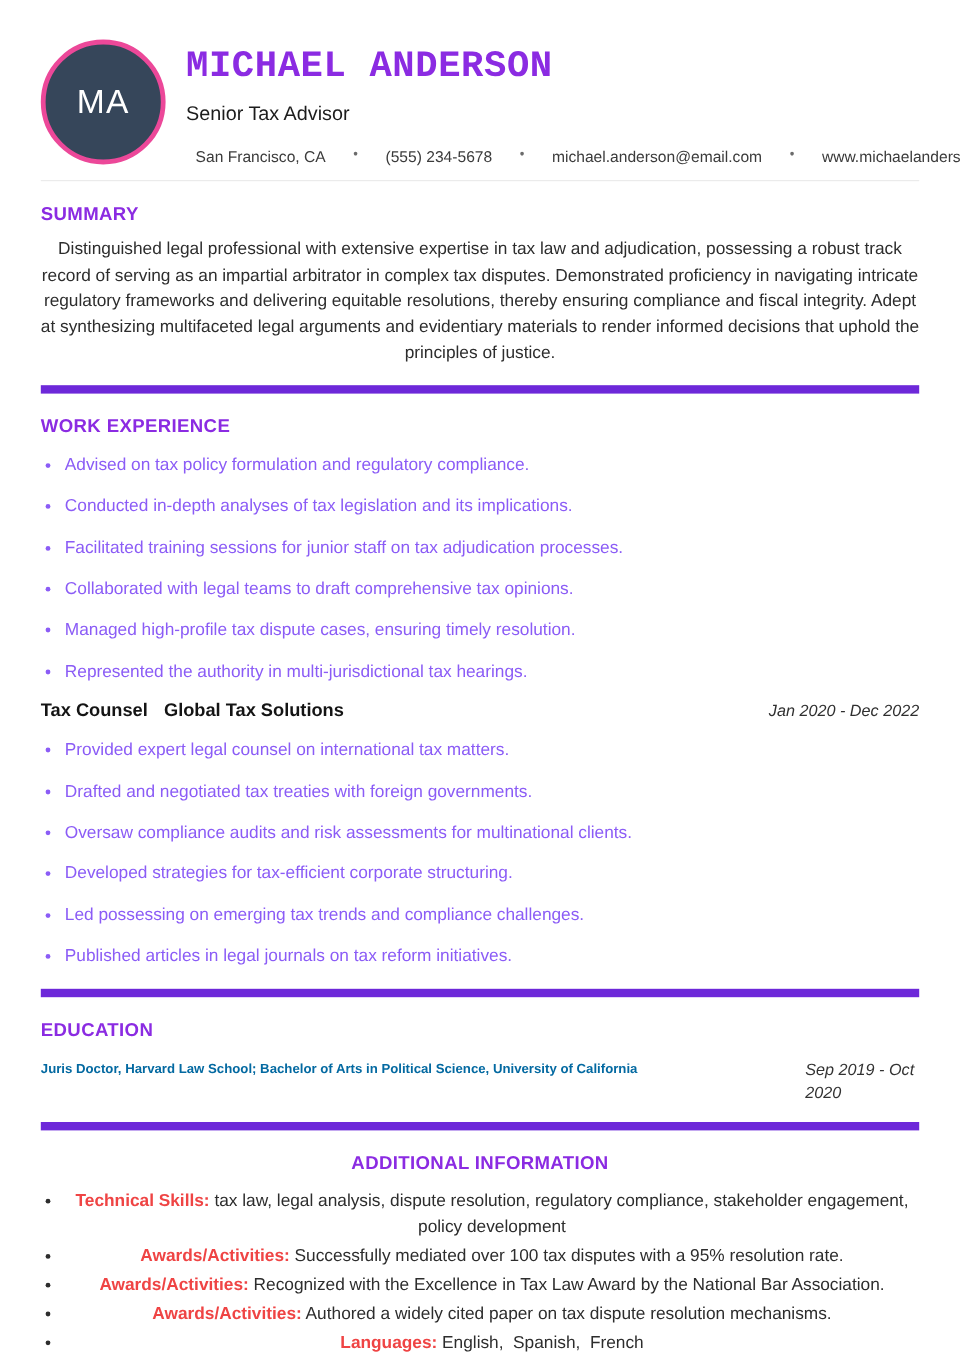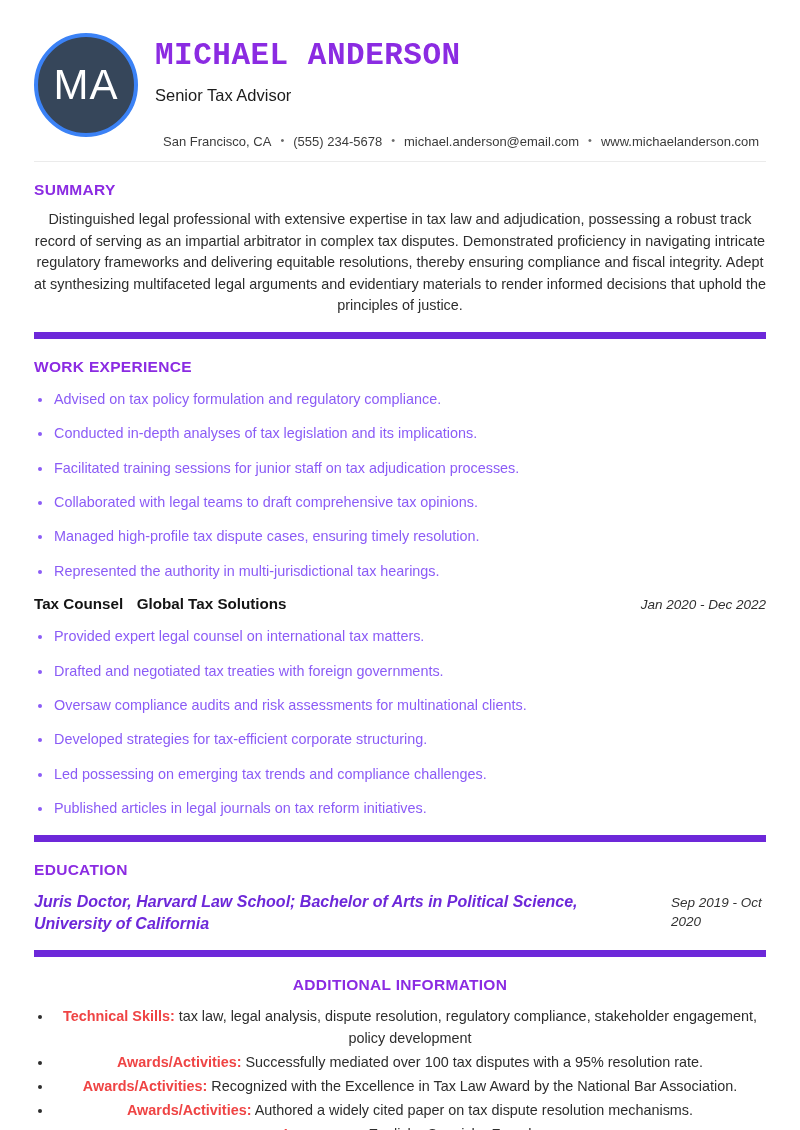--- a/index.html
+++ b/index.html
@@ -11,48 +11,48 @@
     color: #2d2d2d;
     overflow: hidden;
   }
   .page { padding: 33px 34px 0 34px; }
 
   
   .header { display: flex; gap: 17px; padding-bottom: 12px; border-bottom: 1px solid #ebebeb; }
   .avatar {
     flex: 0 0 auto;
     width: 104px; height: 104px; border-radius: 50%;
-    background: #36465a; border: 4px solid #3b82f6;
+    background: #36465a; border: 4px solid #ec4899;
     display: flex; align-items: center; justify-content: center;
-    color: #ffffff; font-size: 42px; letter-spacing: 1px; font-weight: 400;
+    color: #ffffff; font-size: 28px; letter-spacing: 1px; font-weight: 400;
   }
   .header-text { padding-top: 4px; min-width: 0; }
   .name { margin: 0; font-size: 31px; font-weight: 700; color: #8b2be2; letter-spacing: 0.5px; line-height: 1.2; font-family: Liberation Mono, monospace; }
   .subtitle { margin-top: 12px; font-size: 16.5px; color: #1c1c1c; }
-  .contact-row { margin-top: 29px; margin-left: 8px; display: flex; align-items: flex-start; gap: 9px; font-size: 13px; color: #3b3b3b; white-space: nowrap; }
+  .contact-row { margin-top: 18px; margin-left: 8px; display: flex; align-items: flex-start; gap: 23px; font-size: 13px; color: #3b3b3b; white-space: nowrap; }
   .dot { color: #6b6b6b; font-size: 11px; }
 
   
   .section { padding: 19px 0 15px 0; border-bottom: 7px solid #6d28d9; }
   .section--last { border-bottom: none; text-align: center; }
   .section-heading { margin: 0; font-size: 15.5px; font-weight: 700; color: #8b2be2; letter-spacing: 0.3px; }
 
   .summary-text { margin: 10px 0 0 0; font-size: 14.4px; line-height: 21.5px; color: #2d2d2d; text-align: center; }
 
   
   .job-header { display: flex; justify-content: space-between; align-items: baseline; margin-top: 13px; }
   .job-title, .job-company { font-size: 15.2px; font-weight: 700; color: #141414; }
   .job-company { margin-left: 9px; }
   .job-dates { font-size: 13.5px; font-style: italic; color: #2f2f2f; white-space: nowrap; }
   ul.bullets { margin: 9px 0 0 0; padding-left: 19px; list-style: disc; }
   ul.bullets li { font-size: 14.4px; line-height: 22.4px; color: #8b5cf6; padding-left: 1px; margin-top: 12px; }
 
   
   .edu-row { display: flex; margin-top: 12px; }
-  .edu-degree { flex: 1; max-width: 605px; margin-right: 38px; font-size: 16px; font-weight: 700; line-height: 22px; color: #6d28d9; font-style: italic; }
+  .edu-degree { flex: 1; max-width: 605px; margin-right: 38px; font-size: 11px; font-weight: 700; line-height: 22px; color: #0369a1; }
   .edu-dates { width: 95px; padding-top: 2px; font-size: 13.5px; font-style: italic; color: #333333; line-height: 19px; }
 
   
   ul.addl-list { margin: 11px 0 0 0; padding-left: 19px; list-style: disc; }
   ul.addl-list li { font-size: 14.4px; line-height: 22px; margin-bottom: 2px; color: #2d2d2d; padding-left: 1px; }
   .item-label { font-weight: 700; color: #ef4444; }
   .item-text { white-space: pre-wrap; }
 </style>
 </head>
 <body>

